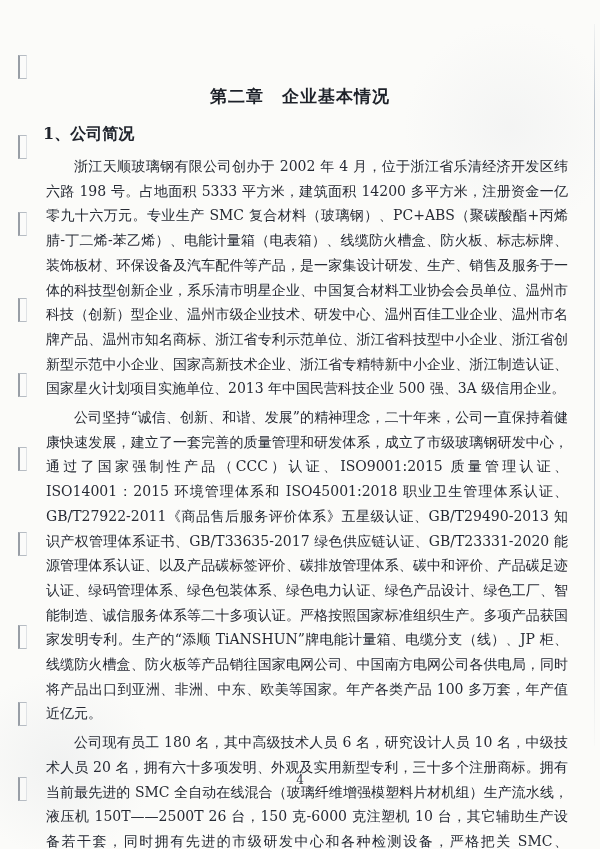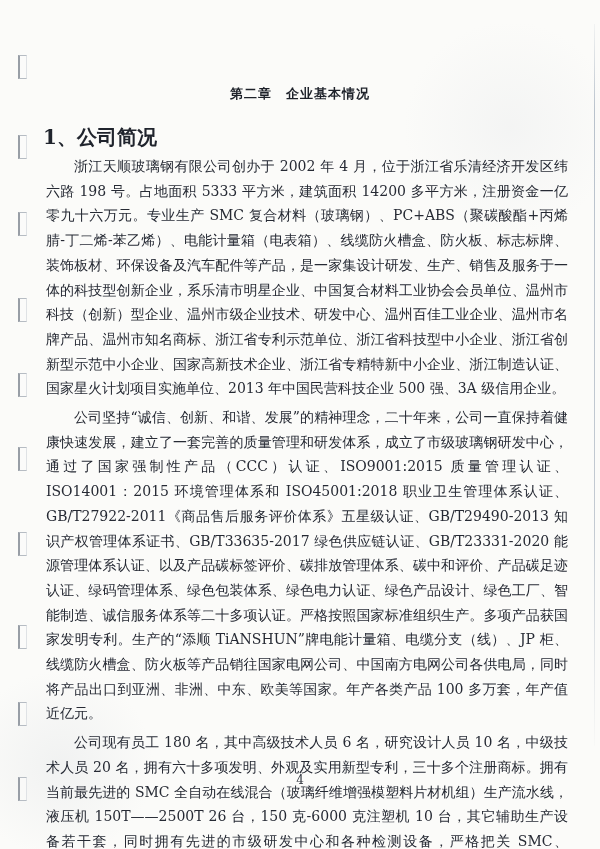--- a/index.html
+++ b/index.html
@@ -43,31 +43,31 @@
     border-right: 1px solid #dfe2e5;
     background: rgba(252,252,250,0.6);
   }
   .title {
     position: absolute;
     top: 85px;
     left: 0;
     right: 0;
     margin: 0;
     text-align: center;
-    font-size: 13px;
+    font-size: 17px;
     font-weight: bold;
     letter-spacing: 1px;
     color: #1d2129;
   }
   .heading {
     position: absolute;
     top: 124px;
     left: 43px;
     margin: 0;
-    font-size: 20px;
+    font-size: 16px;
     font-weight: bold;
     color: #20242d;
   }
   .body-text {
     position: absolute;
     top: 150px;
     left: 42px;
     width: 530px;
     font-size: 14px;
     line-height: 24.7px;

